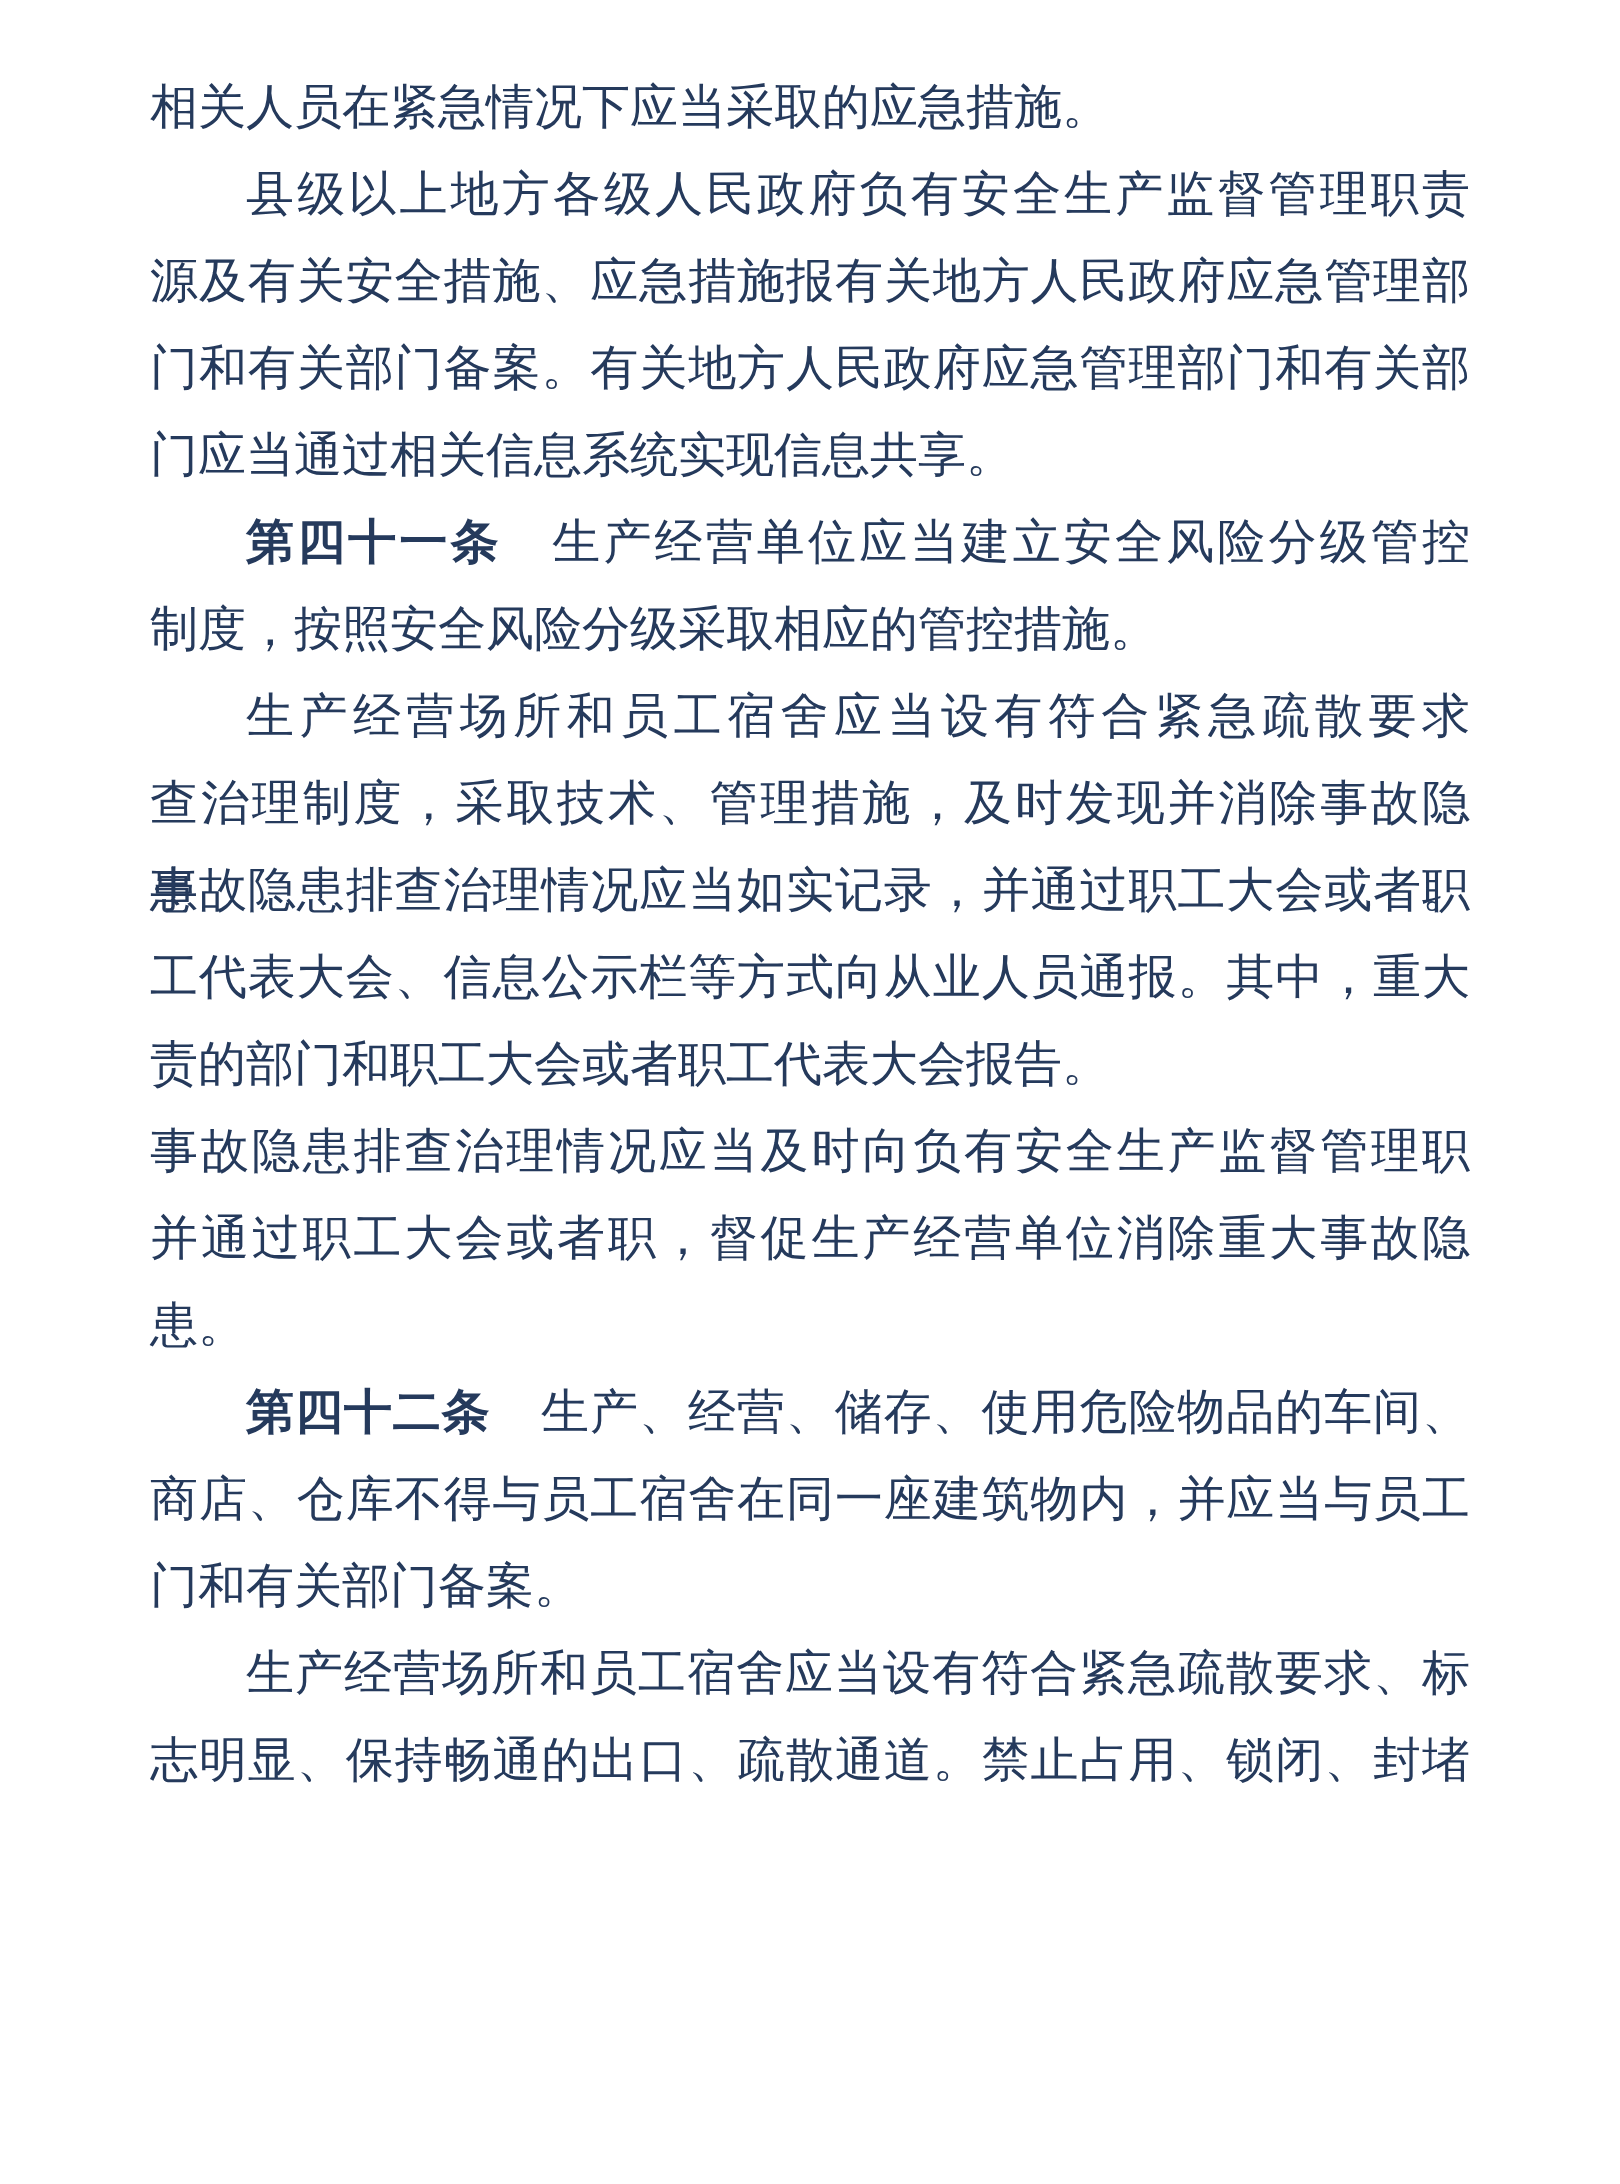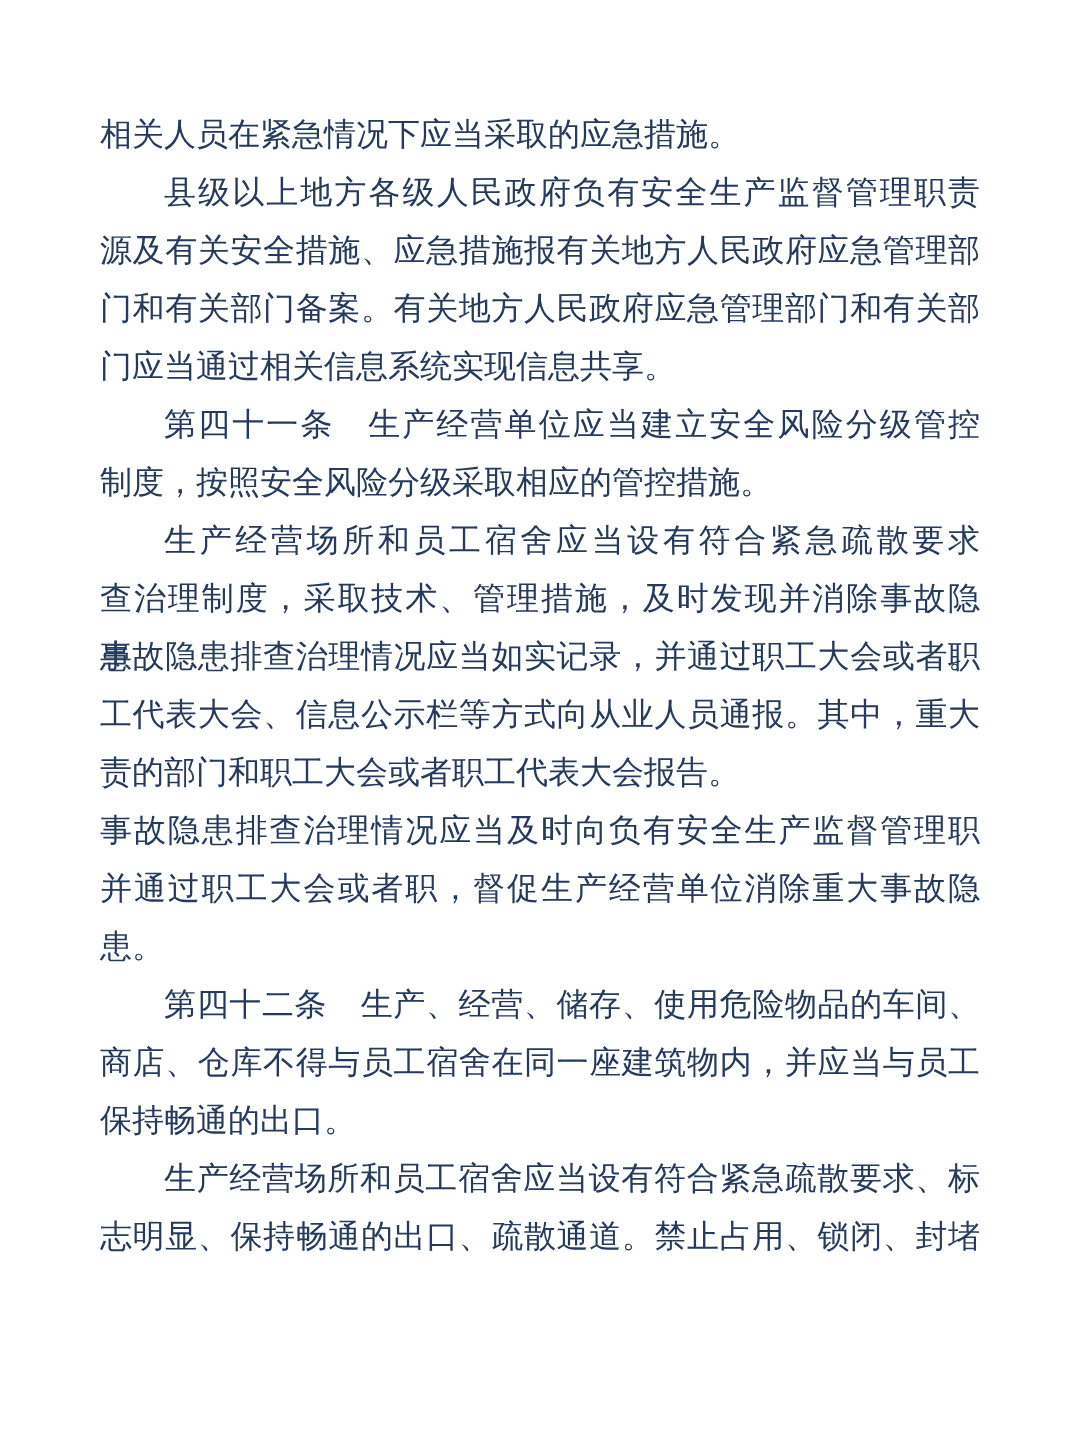--- a/index.html
+++ b/index.html
@@ -9,39 +9,39 @@
   * { margin: 0; padding: 0; box-sizing: border-box; }
   html, body {
     width: 1080px;
     height: 1456px;
     background: var(--paper);
     overflow: hidden;
   }
   main.page {
     width: 1080px;
     height: 1040px;
-    padding: 105px 100px 0 100px;
+    padding: 42px 100px 0 100px;
     background: var(--paper);
     font-family: "Liberation Serif", "DejaVu Serif", serif;
     font-size: 32px;
     line-height: 58px;
     color: var(--ink);
   }
   .line {
     width: 880px;
     height: 58px;
     text-align: justify;
     letter-spacing: 0;
   }
   .fill { text-align-last: justify; }
   .end  { text-align: left; text-align-last: left; }
   .ind  { text-indent: 2em; }
   .article-no {
     font-family: "Liberation Sans", "DejaVu Sans", sans-serif;
-    font-weight: 400;
+    font-weight: 700;
     margin-right: 1.05em;
   }
 </style>
 </head>
 <body>
 
 <main class="page">
 
   <div class="line end">相关人员在紧急情况下应当采取的应急措施。</div>
   <div class="line ind fill">县级以上地方各级人民政府负有安全生产监督管理职责</div>
@@ -61,18 +61,18 @@
   <div class="line end">责的部门和职工大会或者职工代表大会报告。</div>
   <div class="line fill">事故隐患排查治理情况应当及时向负有安全生产监督管理职</div>
 
   <div class="line fill">并通过职工大会或者职，督促生产经营单位消除重大事故隐</div>
   <div class="line end">患。</div>
 
   <div class="line ind fill">
     <span class="article-no">第四十二条</span><span>生产、经营、储存、使用危险物品的车间、</span>
   </div>
   <div class="line fill">商店、仓库不得与员工宿舍在同一座建筑物内，并应当与员工</div>
-  <div class="line end">保持畅通的出口。</div>
+  <div class="line end">门和有关部门备案。</div>
 
   <div class="line ind fill">生产经营场所和员工宿舍应当设有符合紧急疏散要求、标</div>
   <div class="line fill">志明显、保持畅通的出口、疏散通道。禁止占用、锁闭、封堵</div>
 
 </main>
 
 </body></html>

